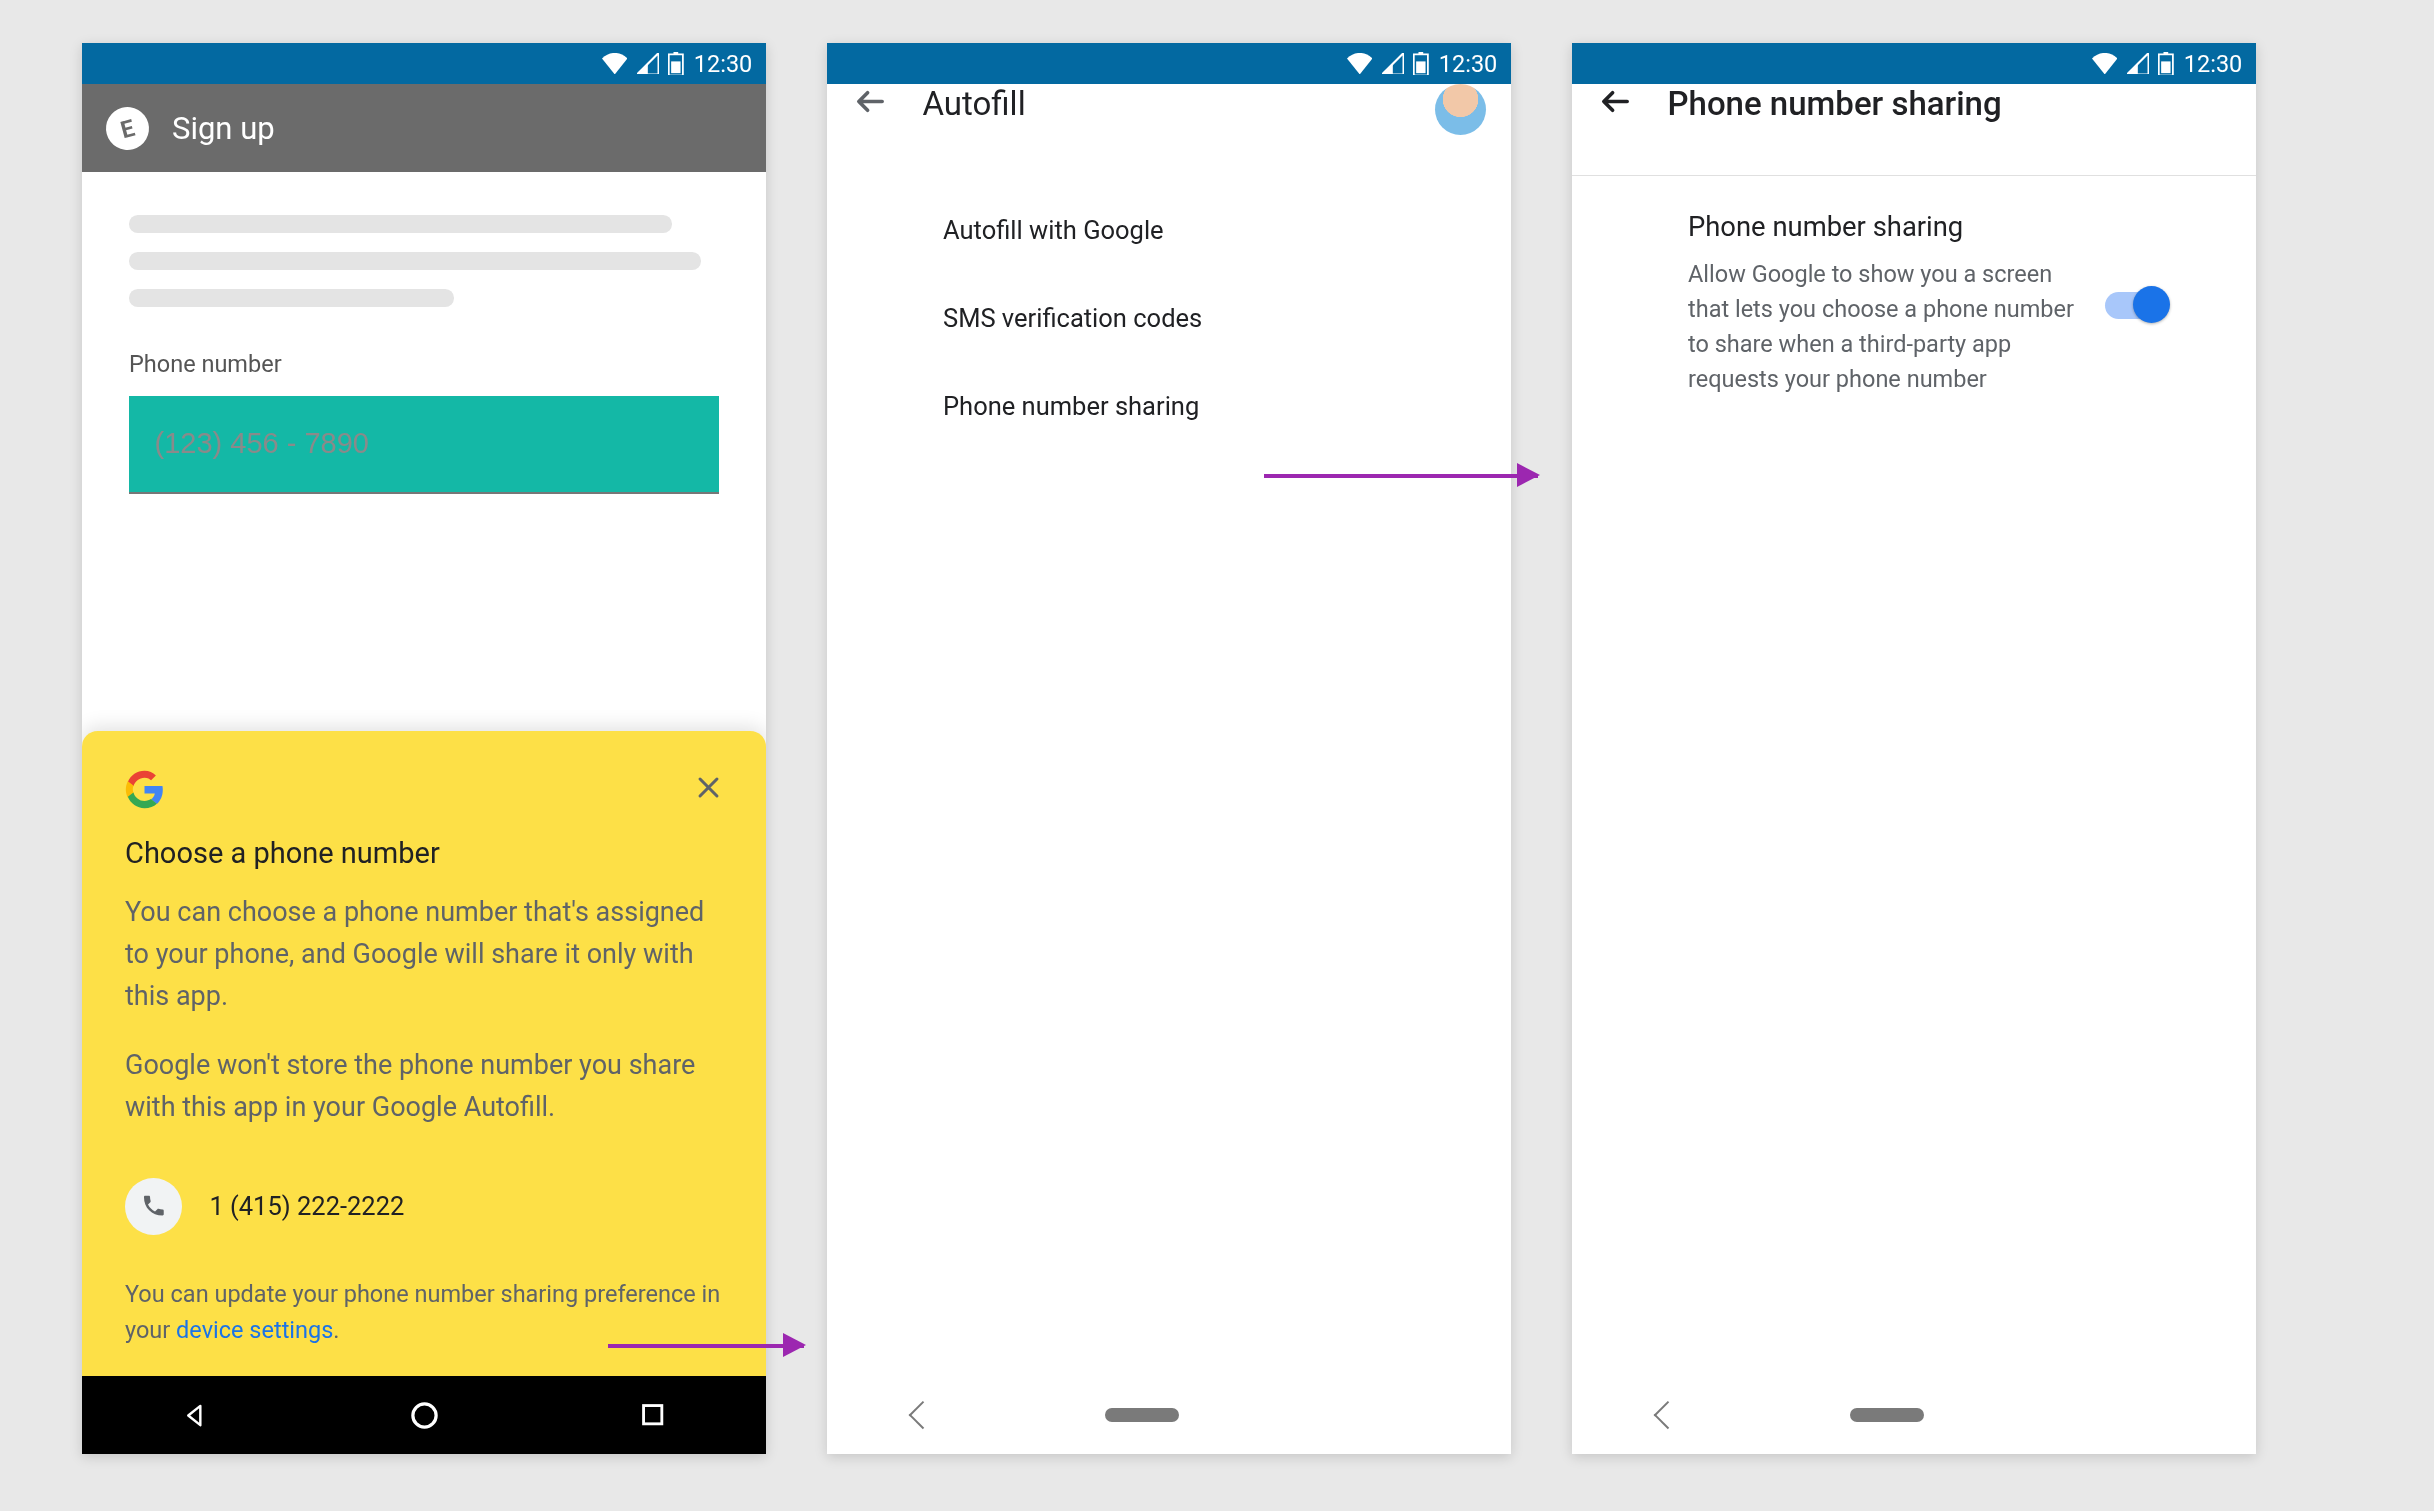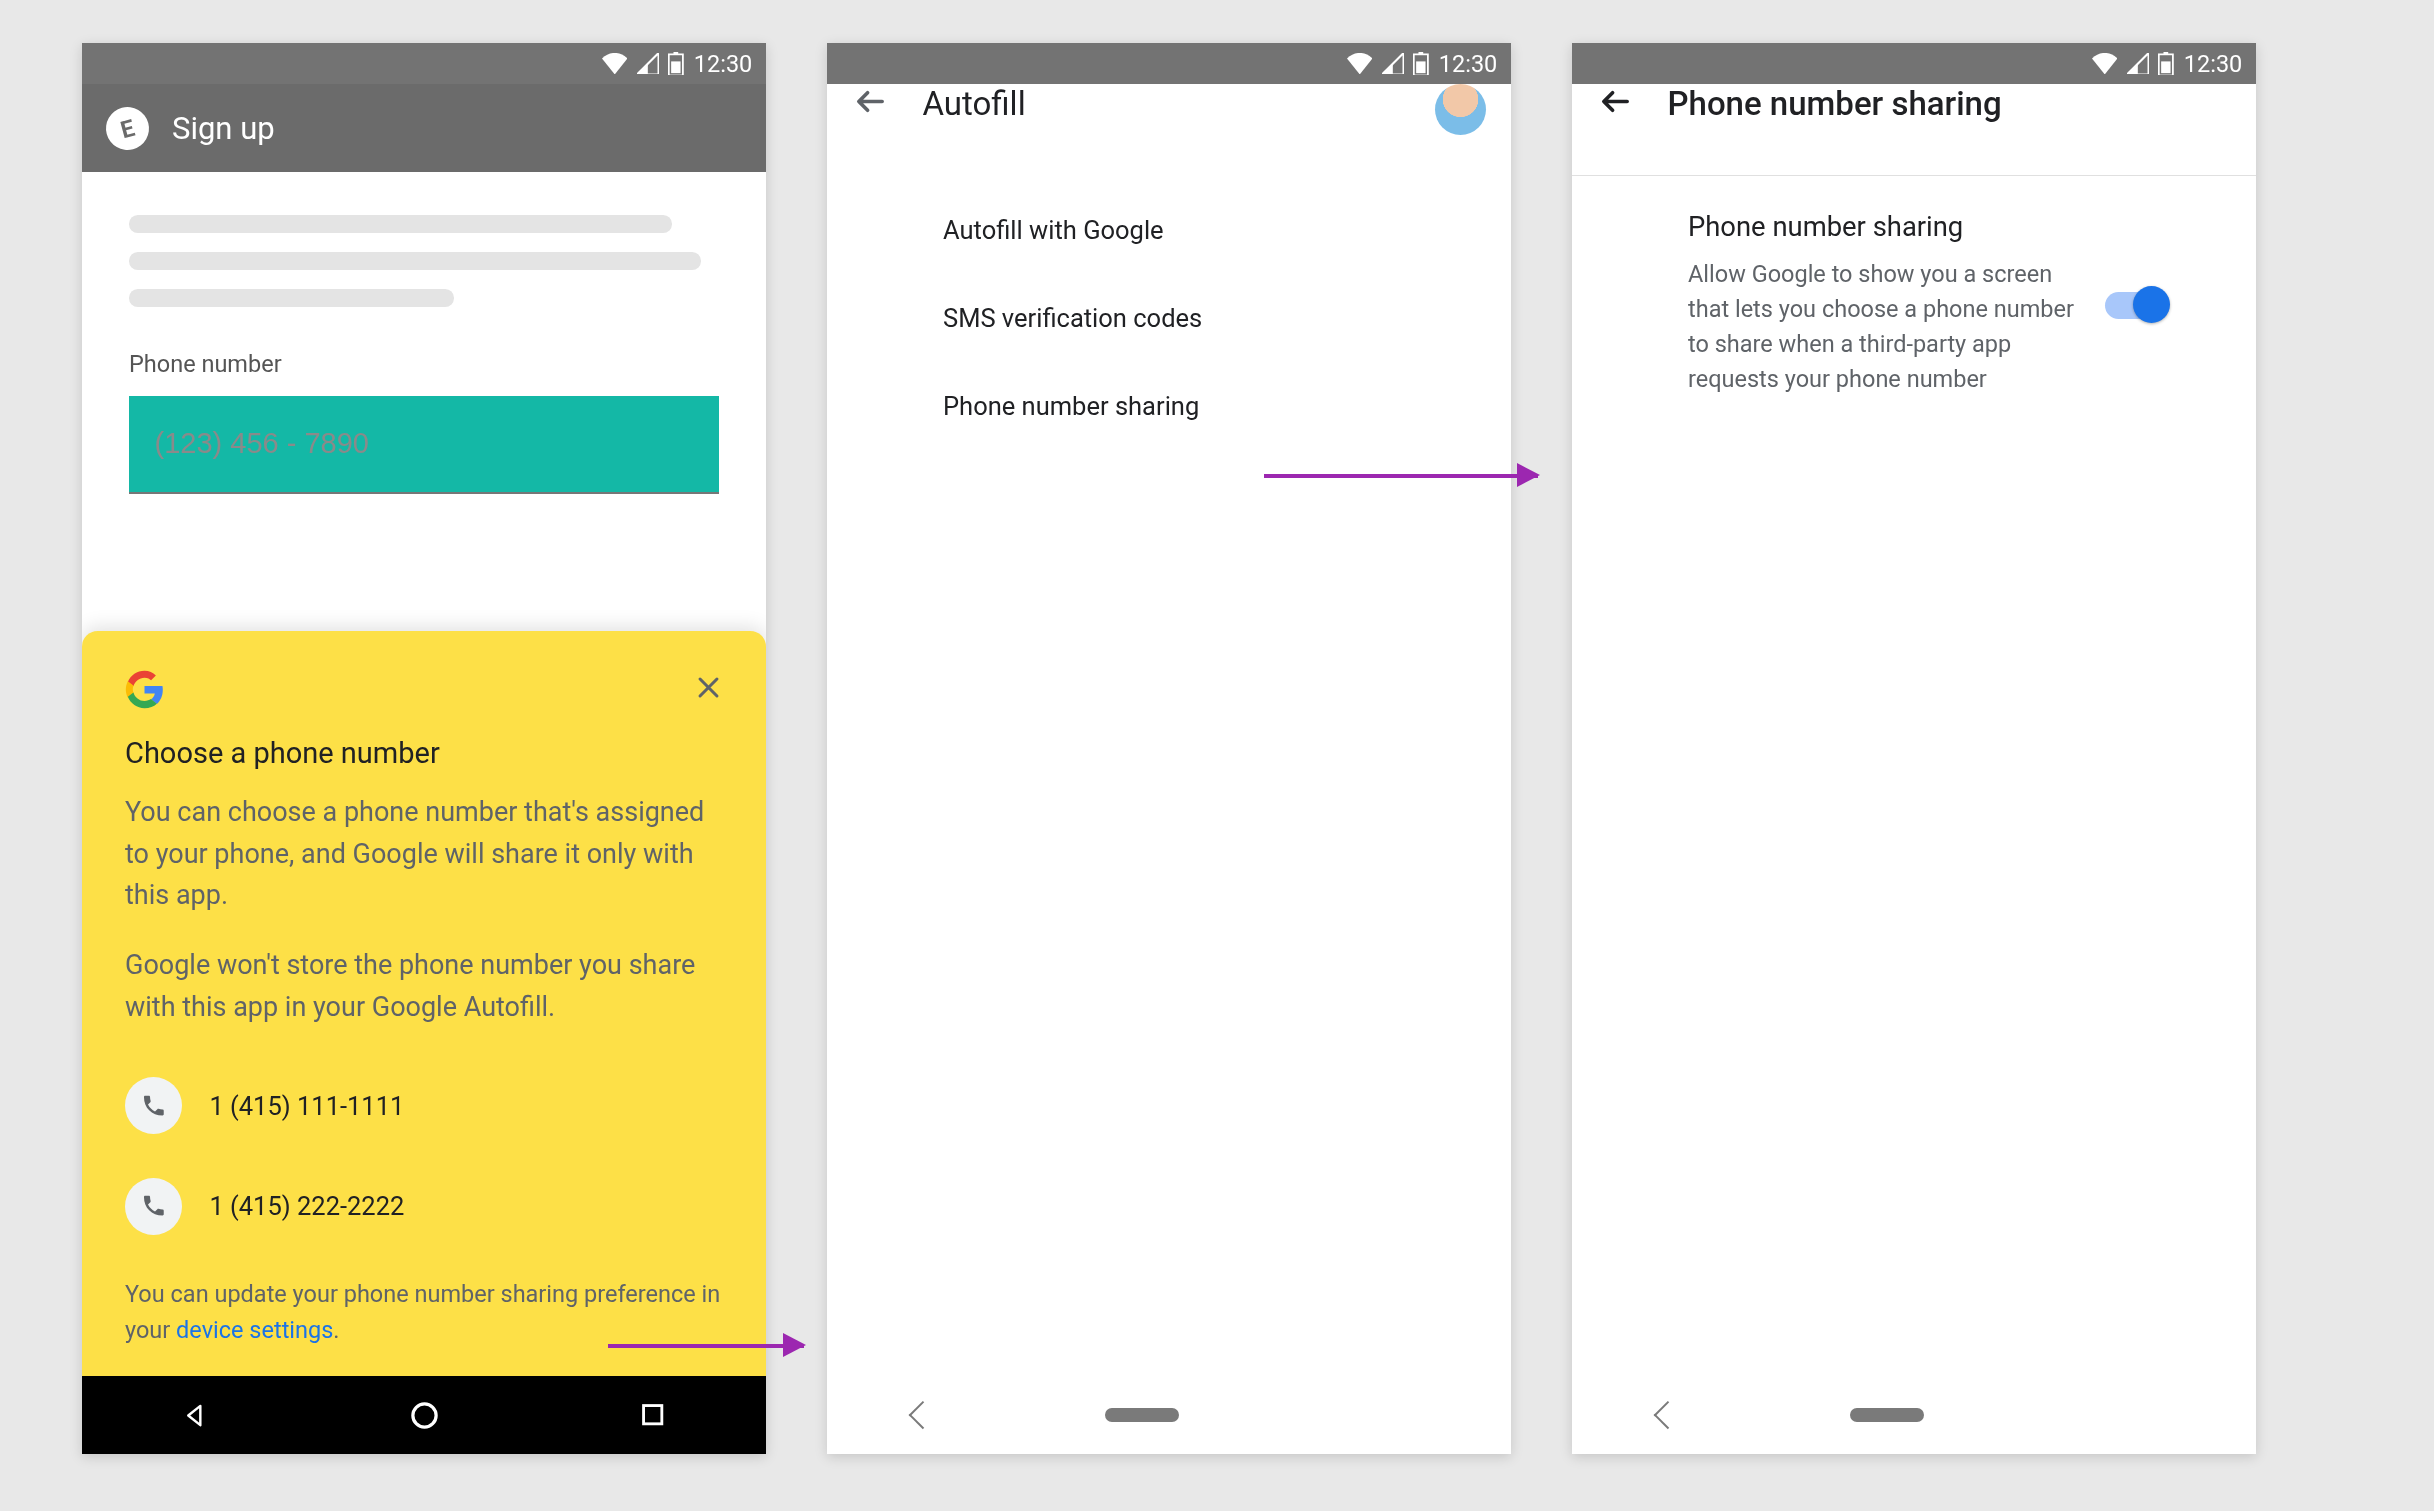--- a/index.html
+++ b/index.html
@@ -23,21 +23,21 @@
     background: #fff;
     box-shadow: 0 2.9px 11.8px rgba(0,0,0,0.15);
     display: flex;
     flex-direction: column;
     position: relative;
     overflow: hidden;
   }
   
   .statusbar {
     height: 41px;
-    background: #737373;
+    background: #0369a1;
     color: #fff;
     display: flex;
     align-items: center;
     justify-content: flex-end;
     padding: 0 13.7px;
     gap: 9.8px;
     font-size: 23.5px;
     font-weight: 400;
   }
   .statusbar svg { display: block; }
@@ -297,28 +297,20 @@
       <div class="sheet-title">Choose a phone number</div>
       <div class="sheet-text">You can choose a phone number that's assigned to your phone, and Google will share it only with this app.</div>
       <div class="sheet-text">Google won't store the phone number you share with this app in your Google Autofill.</div>
 
       <div class="phone-item">
         <span class="phone-icon-circle">
           <svg width="25.5" height="25.5" viewBox="0 0 24 24">
               <path fill="#5f6368" d="M6.6 10.8c1.4 2.8 3.8 5.1 6.6 6.6l2.2-2.2c.3-.3.7-.4 1.1-.3 1.2.4 2.5.6 3.8.6.6 0 1.1.5 1.1 1.1v3.5c0 .6-.5 1.1-1.1 1.1C10.1 21.2 2.8 13.9 2.8 3.7c0-.6.5-1.1 1.1-1.1h3.5c.6 0 1.1.5 1.1 1.1 0 1.3.2 2.6.6 3.8.1.4 0 .8-.3 1.1l-2.2 2.2z"></path>
             </svg>
         </span>
-        <span class="phone-num">1 (415) 111-1111</span>
-      </div>
-      <div class="phone-item">
-        <span class="phone-icon-circle">
-          <svg width="25.5" height="25.5" viewBox="0 0 24 24">
-              <path fill="#5f6368" d="M6.6 10.8c1.4 2.8 3.8 5.1 6.6 6.6l2.2-2.2c.3-.3.7-.4 1.1-.3 1.2.4 2.5.6 3.8.6.6 0 1.1.5 1.1 1.1v3.5c0 .6-.5 1.1-1.1 1.1C10.1 21.2 2.8 13.9 2.8 3.7c0-.6.5-1.1 1.1-1.1h3.5c.6 0 1.1.5 1.1 1.1 0 1.3.2 2.6.6 3.8.1.4 0 .8-.3 1.1l-2.2 2.2z"></path>
-            </svg>
-        </span>
         <span class="phone-num">1 (415) 222-2222</span>
       </div>
 
       <div class="sheet-footer">
         <span>You can update your phone number sharing preference in your </span><span class="link">device settings</span><span>.</span>
       </div>
     </div>
 
     <div style="flex:1"></div>
     <div class="navbar">

